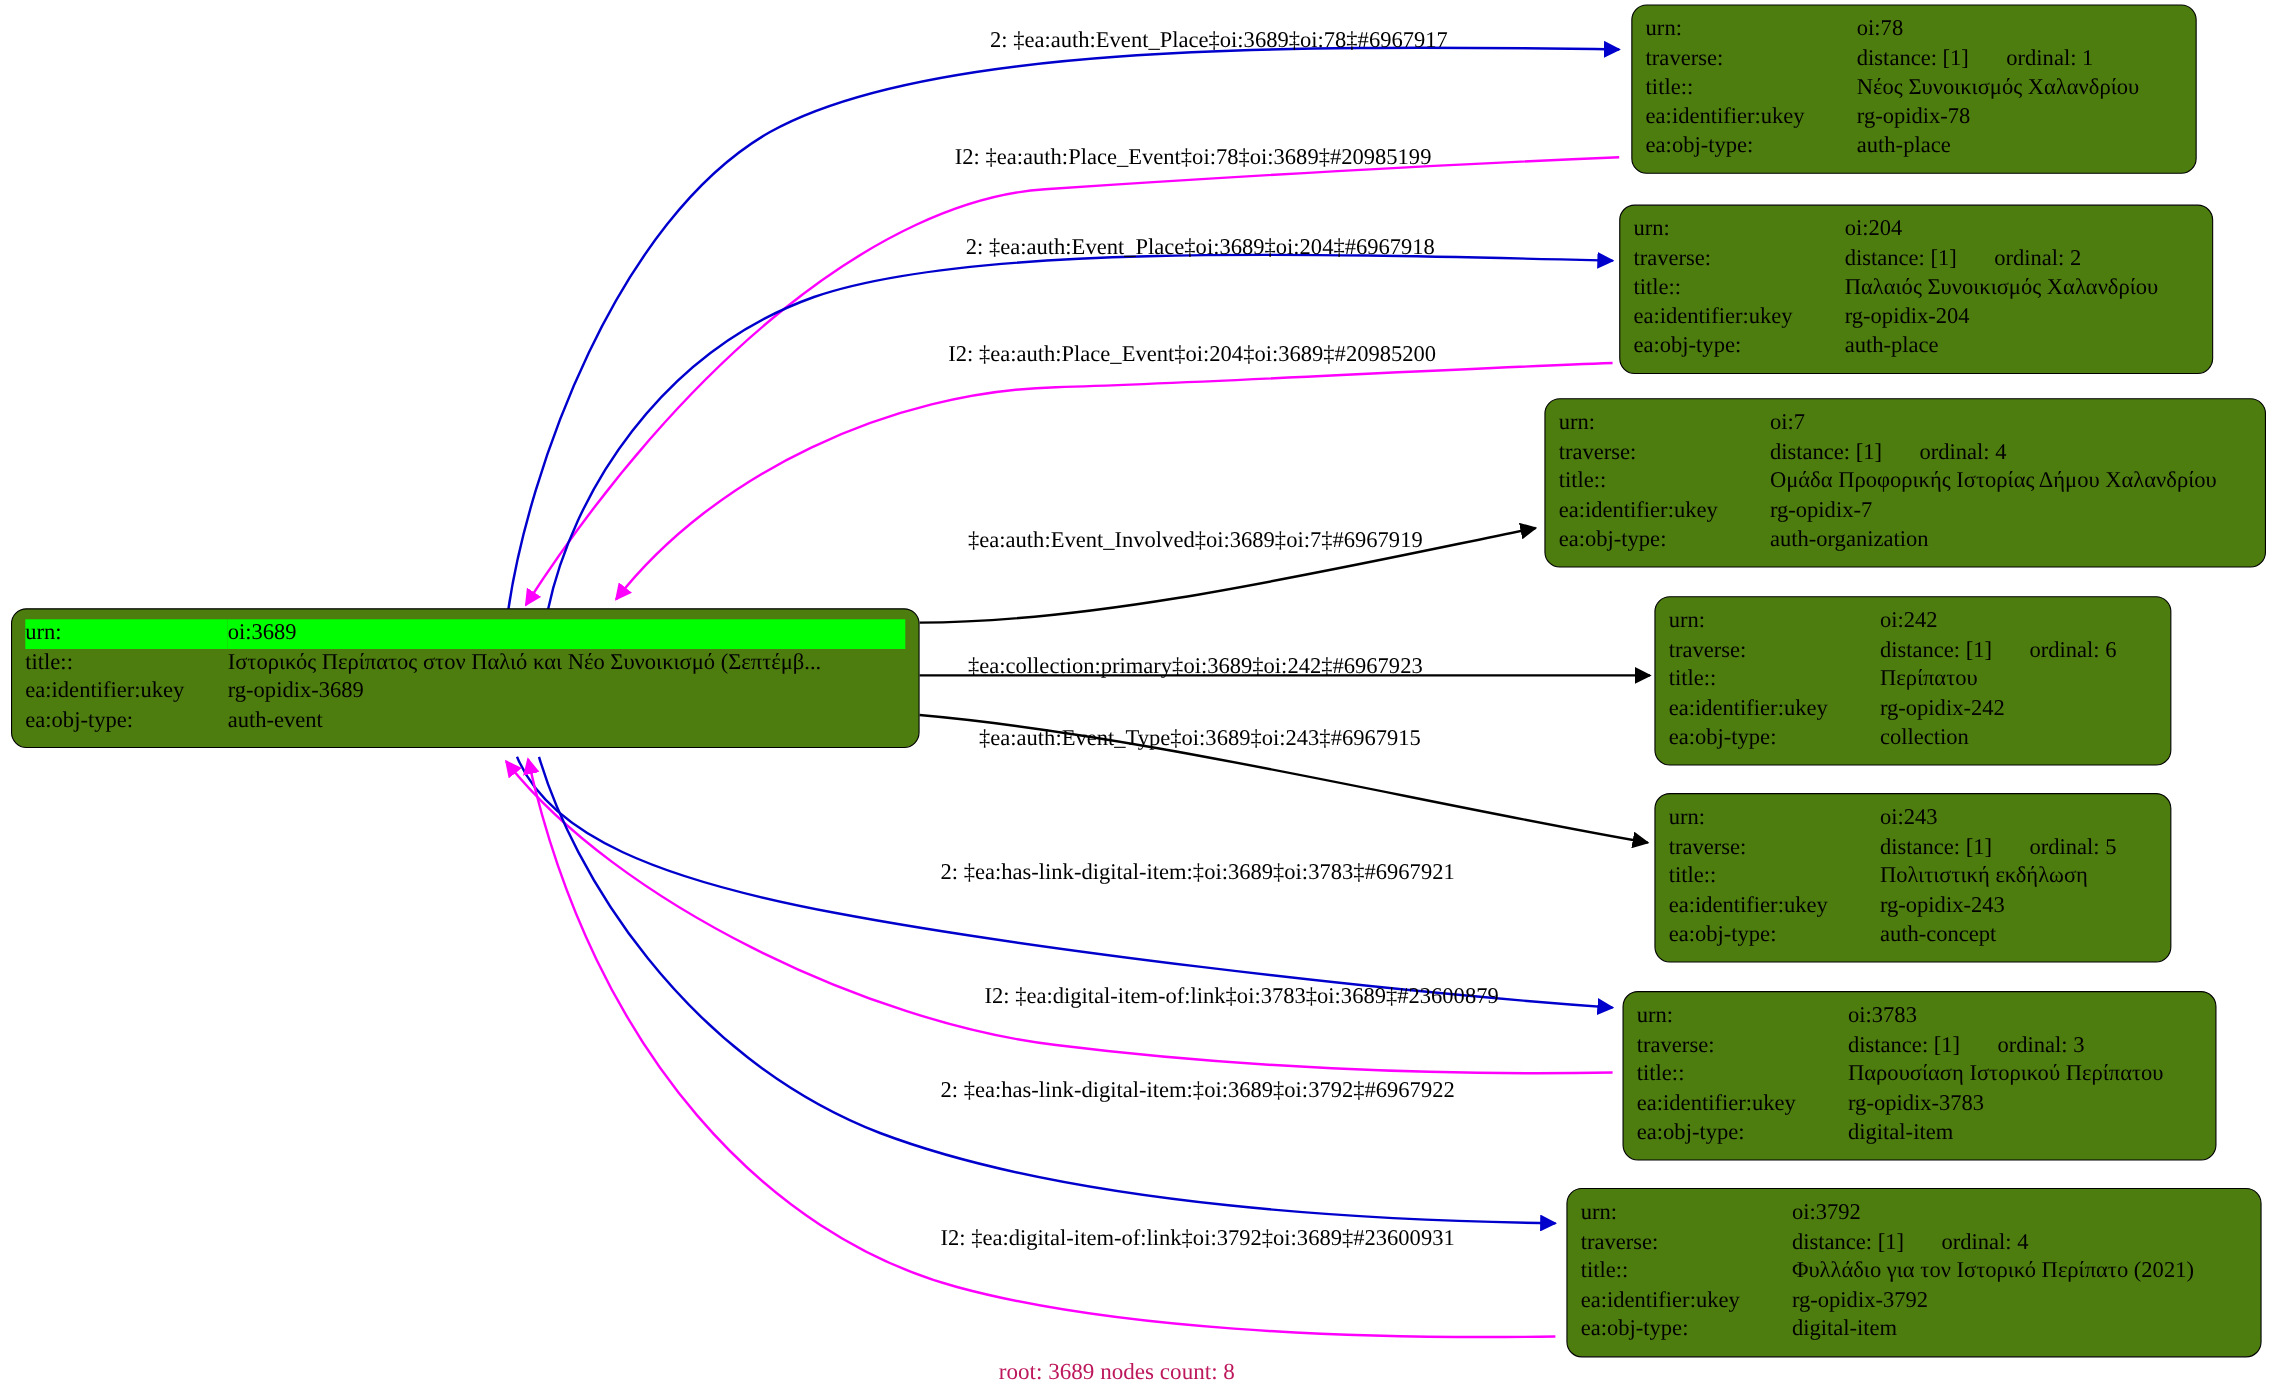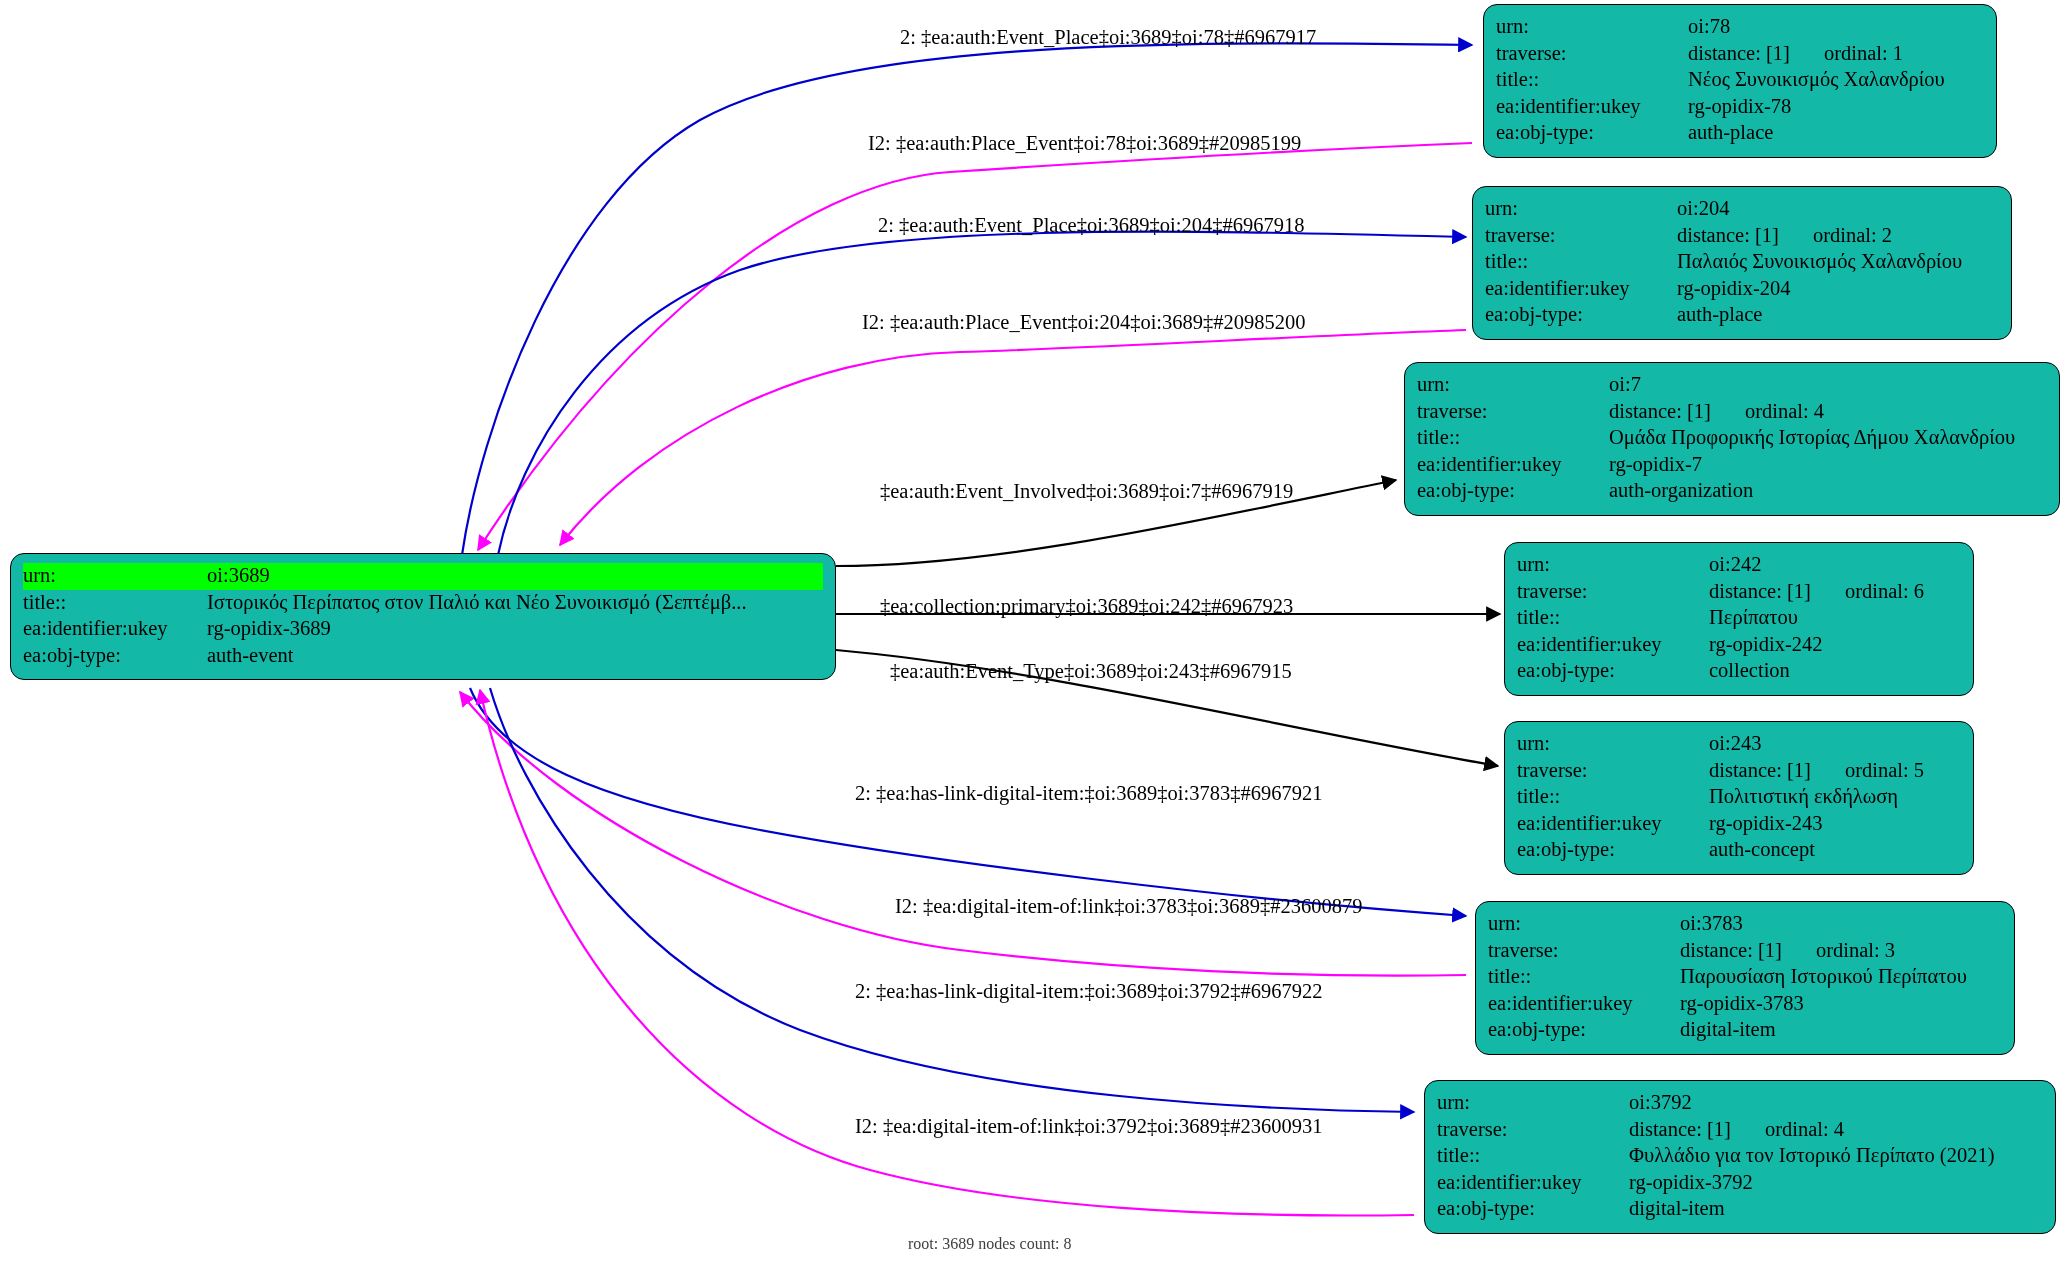--- a/index.html
+++ b/index.html
@@ -20,21 +20,21 @@
     left: 0;
     top: 0;
     width: 2072px;
     height: 1268px;
   }
   .node {
     position: absolute;
     box-sizing: border-box;
     border: 1.4px solid #000000;
     border-radius: 14px;
-    background: #14b8a6;
+    background: #4d7c0f;
     padding: 9px 12px 10px 12px;
     z-index: 5;
   }
   .node table {
     border-collapse: collapse;
     border-spacing: 0;
     width: 100%;
   }
   .node td {
     font-size: 20.5px;
@@ -61,22 +61,22 @@
     position: absolute;
     font-size: 20.5px;
     line-height: 1.0;
     color: #000000;
     white-space: nowrap;
     z-index: 6;
     background: transparent;
   }
   .footer-label {
     position: absolute;
-    font-size: 16px;
-    color: #404040;
+    font-size: 21px;
+    color: #be185d;
     white-space: nowrap;
     z-index: 6;
     font-family: Liberation Serif, serif;
   }
   
   #node-root td.key { width: 178px; }
   .kcol-wide { width: 186px; }
 </style>
 </head>
 <body>

